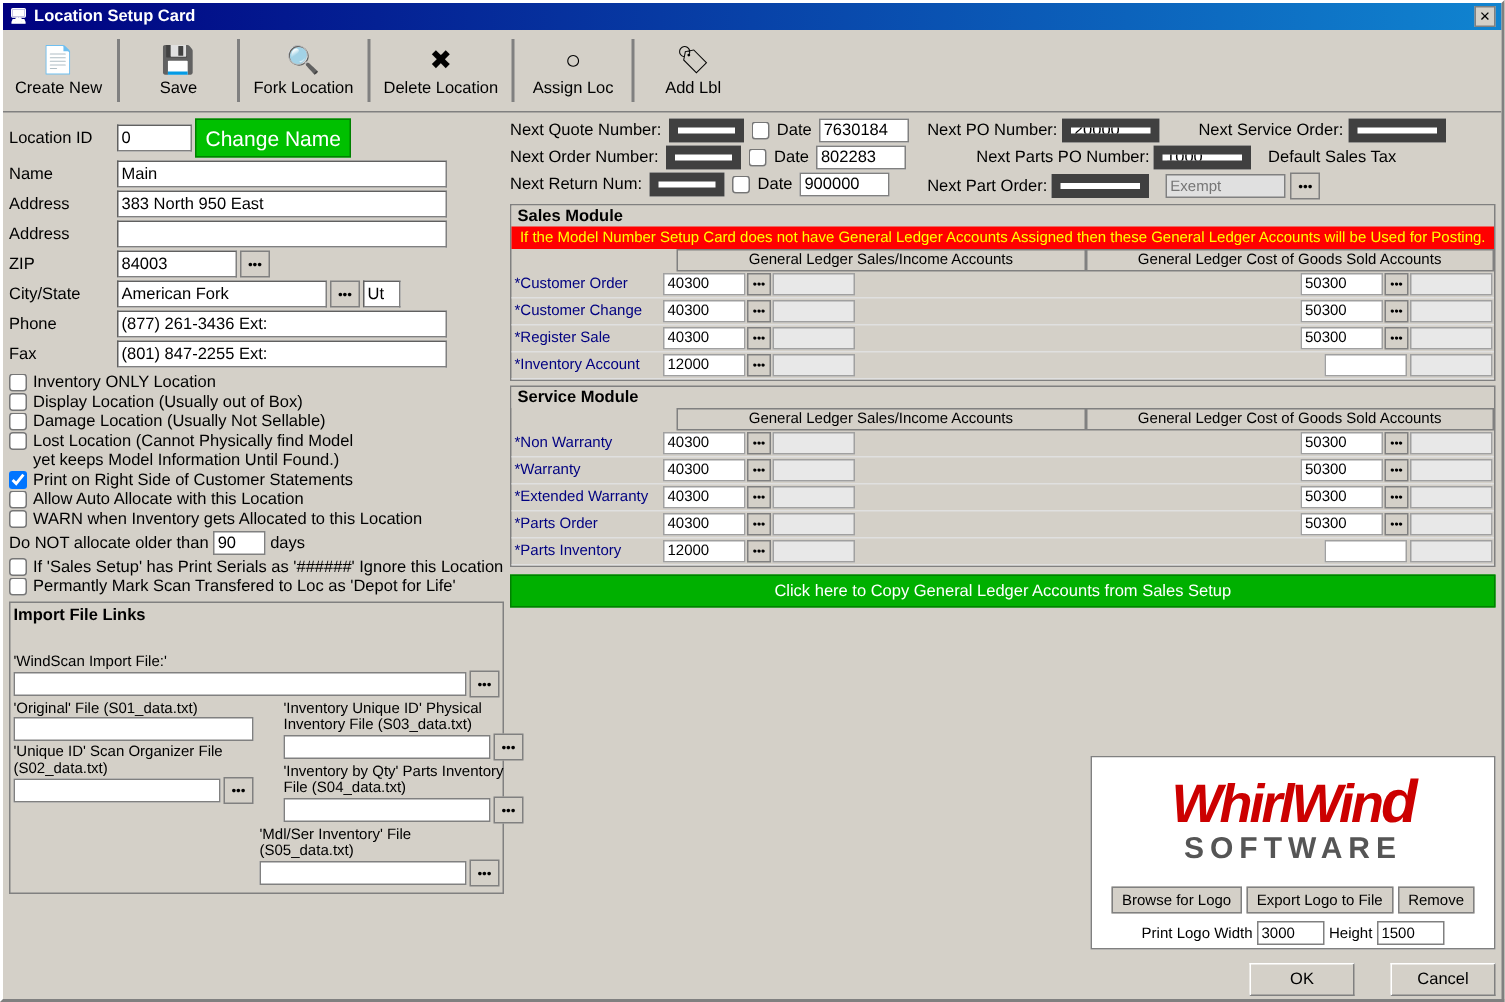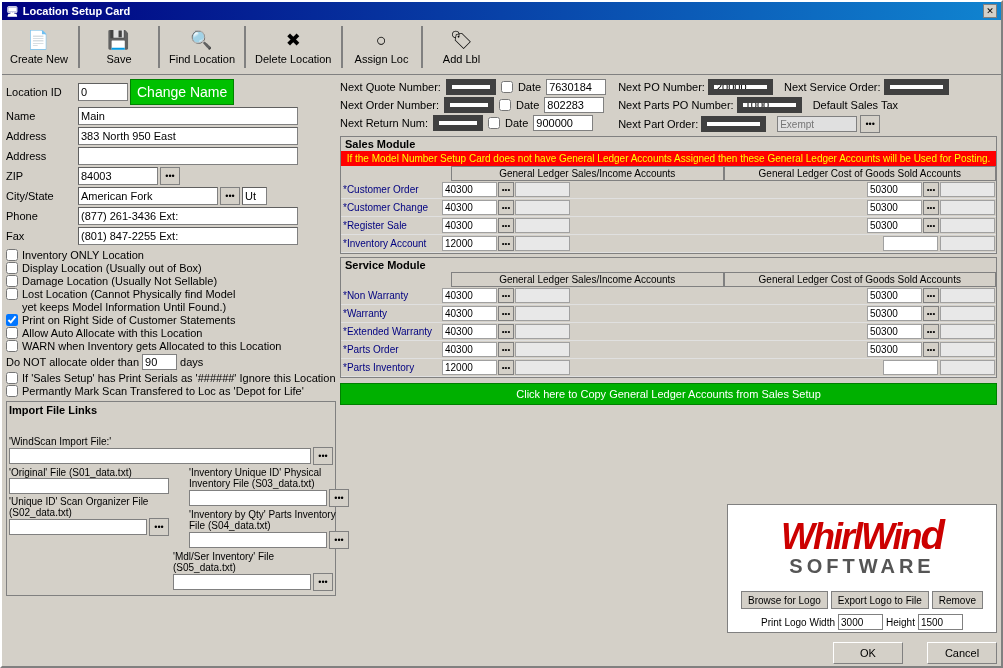--- a/index.html
+++ b/index.html
@@ -385,21 +385,21 @@
       <span>Create New</span>
     </button>
     <div class="toolbar-separator"></div>
     <button class="toolbar-btn">
       <span class="btn-icon">💾</span>
       <span>Save</span>
     </button>
     <div class="toolbar-separator"></div>
     <button class="toolbar-btn">
       <span class="btn-icon">🔍</span>
-      <span>Find Location</span>
+      <span>Fork Location</span>
     </button>
     <div class="toolbar-separator"></div>
     <button class="toolbar-btn">
       <span class="btn-icon">✖</span>
       <span>Delete Location</span>
     </button>
     <div class="toolbar-separator"></div>
     <button class="toolbar-btn">
       <span class="btn-icon">○</span>
       <span>Assign Loc</span>
@@ -593,24 +593,24 @@
             <input type="text" class="num-input" style="width: 50px; margin: 0px 2px;">
             <input type="checkbox" class="num-checkbox" style="">
             <span style="margin:0 2px;">Date</span>
             <input type="text" class="date-input" value="900000" style="">
           </div>
         </div>
         <div style="margin-left:8px;">
           <div class="number-row" style="margin-bottom:2px;">
             <span>Next PO Number:</span>
             <input type="text" class="num-input" value="20000" style="">
-            <span style="margin-left:8px;">Next Service Order:</span>
+            <span style="margin-left:23px;">Next Service Order:</span>
             <input type="text" class="num-input" style="">
           </div>
-          <div class="number-row" style="margin-bottom:2px;">
+          <div class="number-row" style="margin-bottom:2px;justify-content:center;">
             <span>Next Parts PO Number:</span>
             <input type="text" class="num-input" value="1000" style="">
             <span style="margin-left:8px;">Default Sales Tax</span>
           </div>
           <div class="number-row">
             <span>Next Part Order:</span>
             <input type="text" class="num-input" style="">
             <input type="text" class="exempt-input" style="margin-left: 8px;" placeholder="Exempt">
             <button class="btn-dots">•••</button>
           </div>

